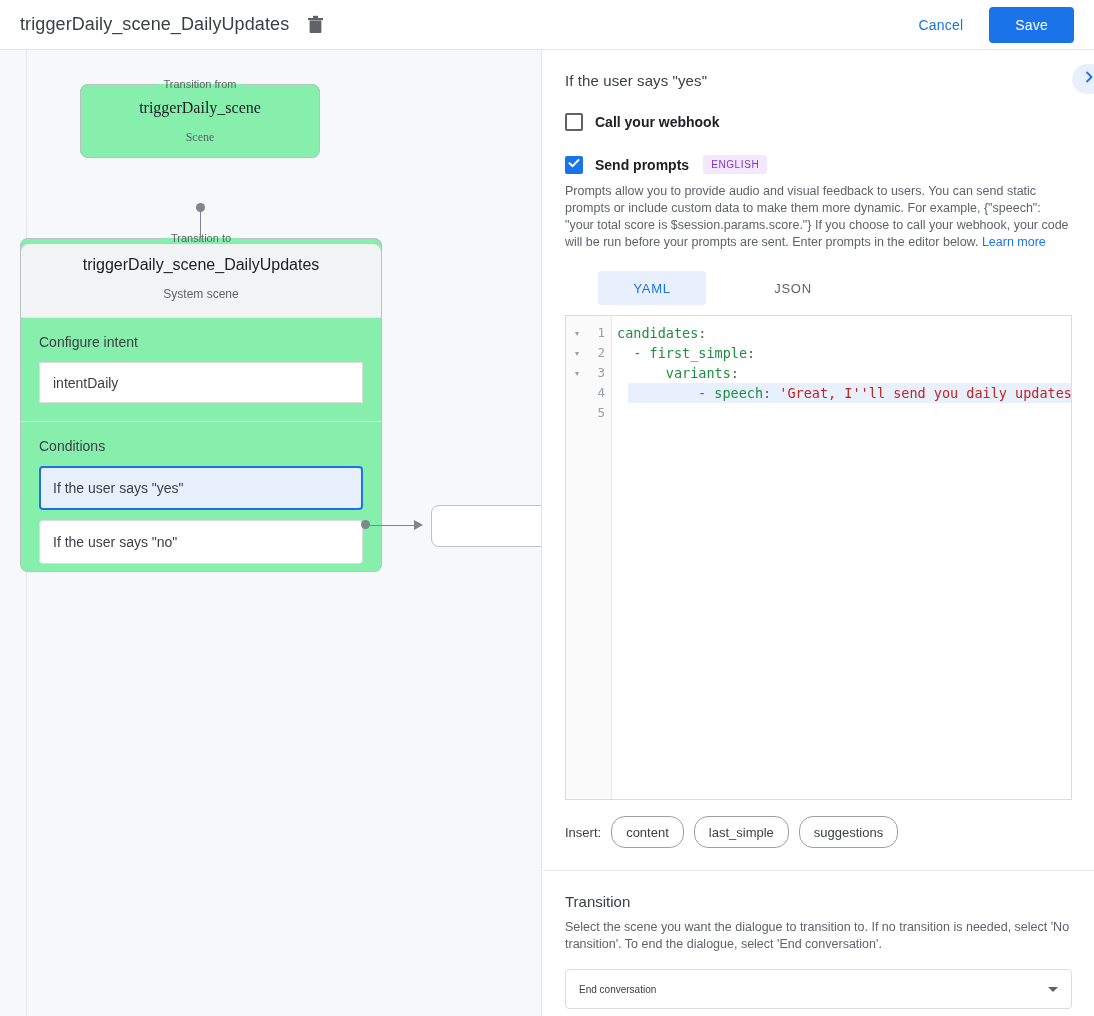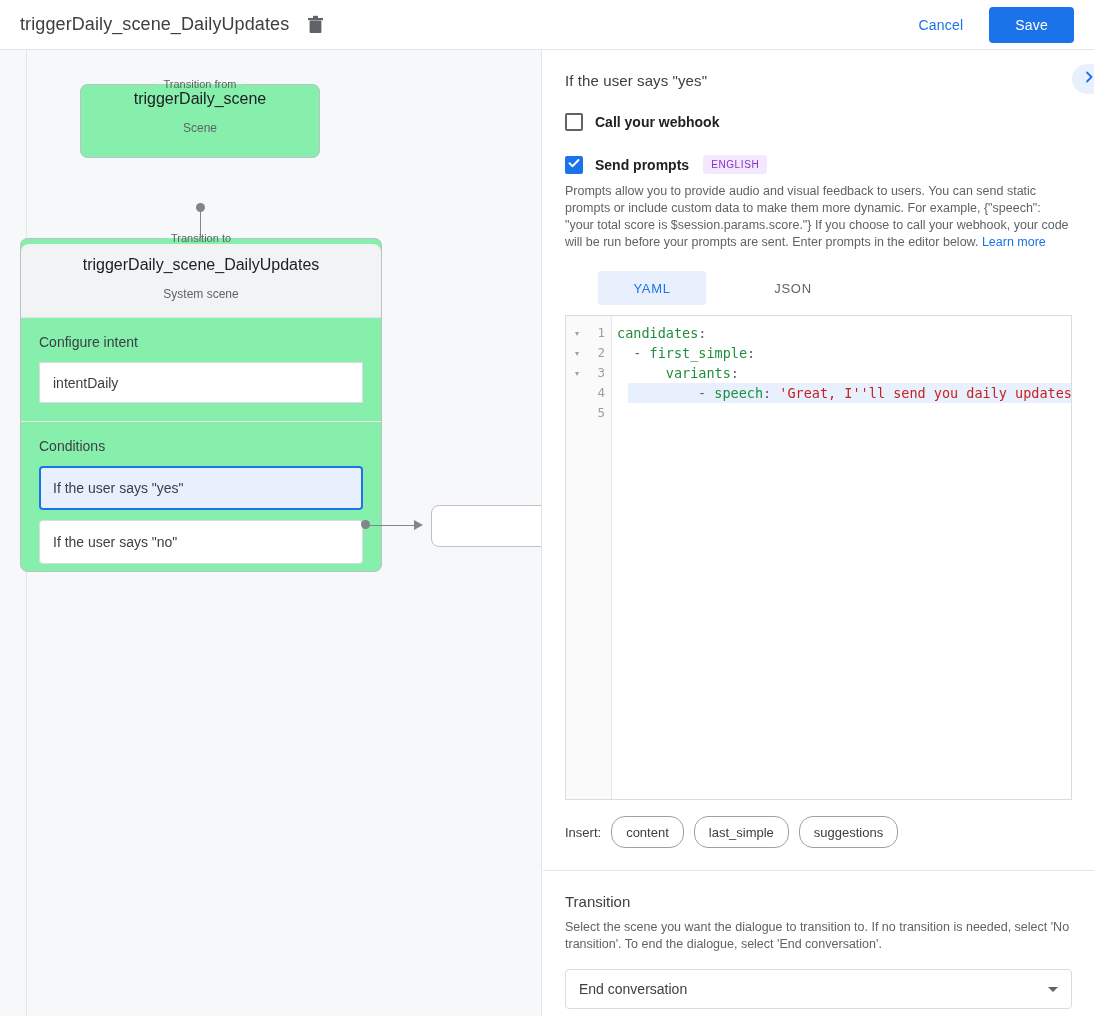--- a/index.html
+++ b/index.html
@@ -85,23 +85,24 @@
     text-align: center;
   }
 
   
   .node-from {
     left: 80px; top: 28px;
     width: 240px; height: 80px;
   }
   .node-body-center {
     display: flex; flex-direction: column;
-    align-items: center; 
+    align-items: center; justify-content: center;
     height: 100%;
     padding-bottom: 4px;
+    font-family: Liberation Serif, serif;
   }
   .node-name {
     font-size: 16px;
     color: #202124;
   }
   .node-sub {
     font-size: 12px;
     color: #5f6368;
     margin-top: 13px;
   }
@@ -394,21 +395,21 @@
     font-size: 15px;
     color: #3c4043;
   }
   .select-box {
     margin-top: 16px;
     border: 1px solid #dadce0;
     border-radius: 4px;
     height: 40px;
     display: flex; align-items: center;
     padding: 0 13px;
-    font-size: 14px;
+    font-size: 10px;
     color: #3c4043;
     cursor: pointer;
     background: #ffffff;
     justify-content: space-between;
   }
   .caret {
     width: 0; height: 0;
     border-left: 5px solid transparent;
     border-right: 5px solid transparent;
     border-top: 5px solid #5f6368;

